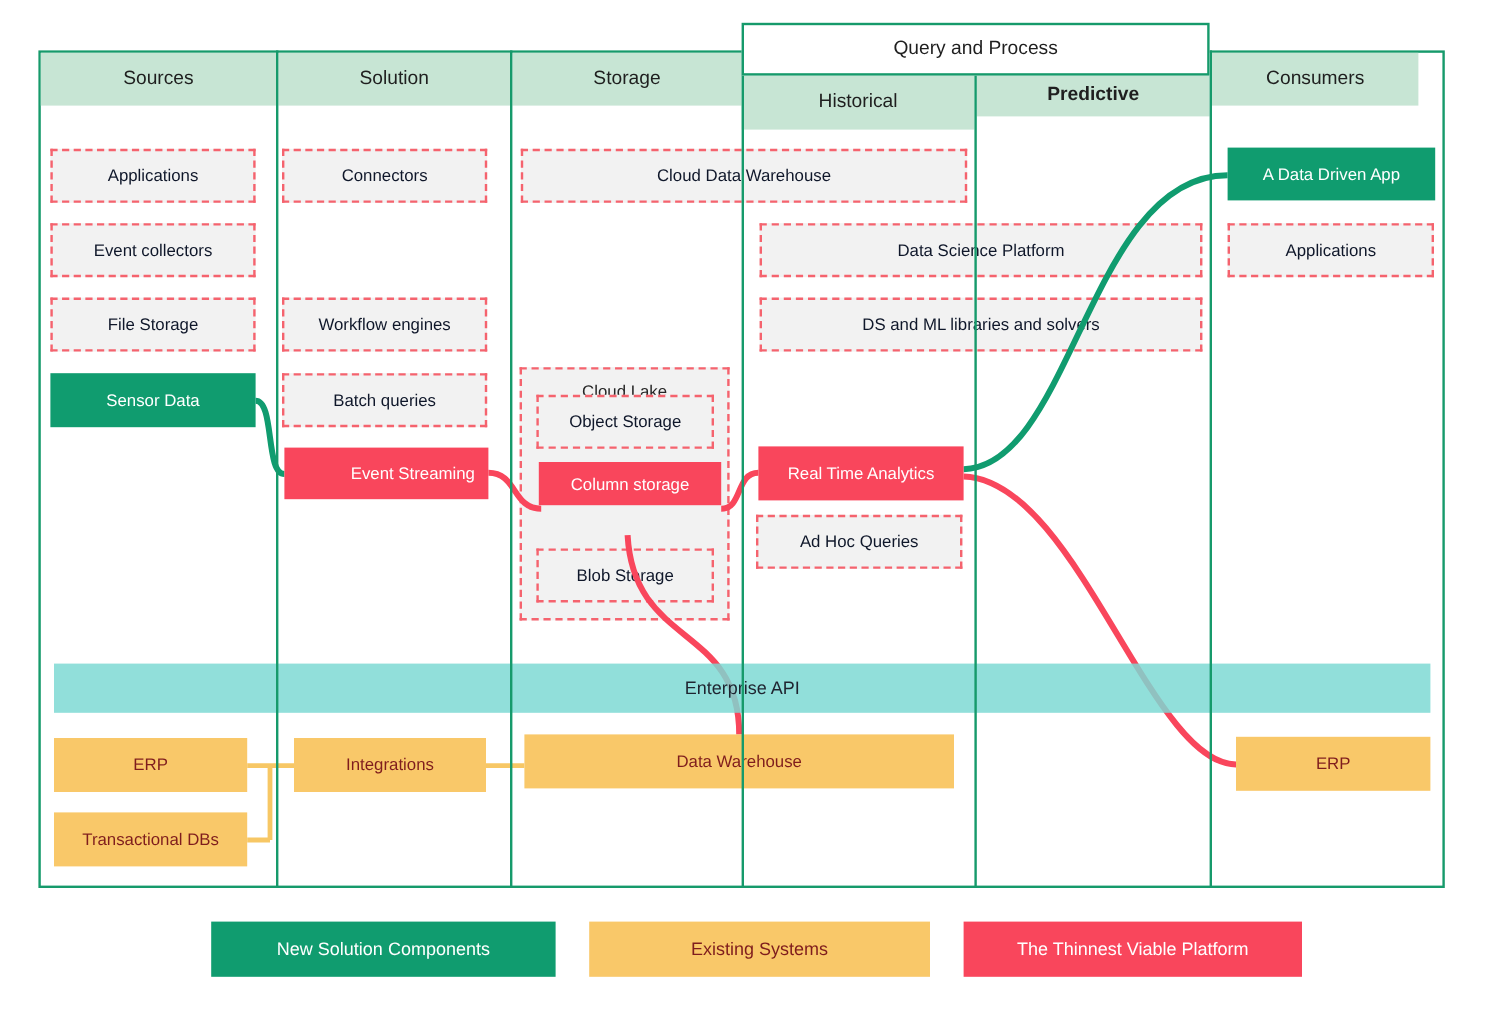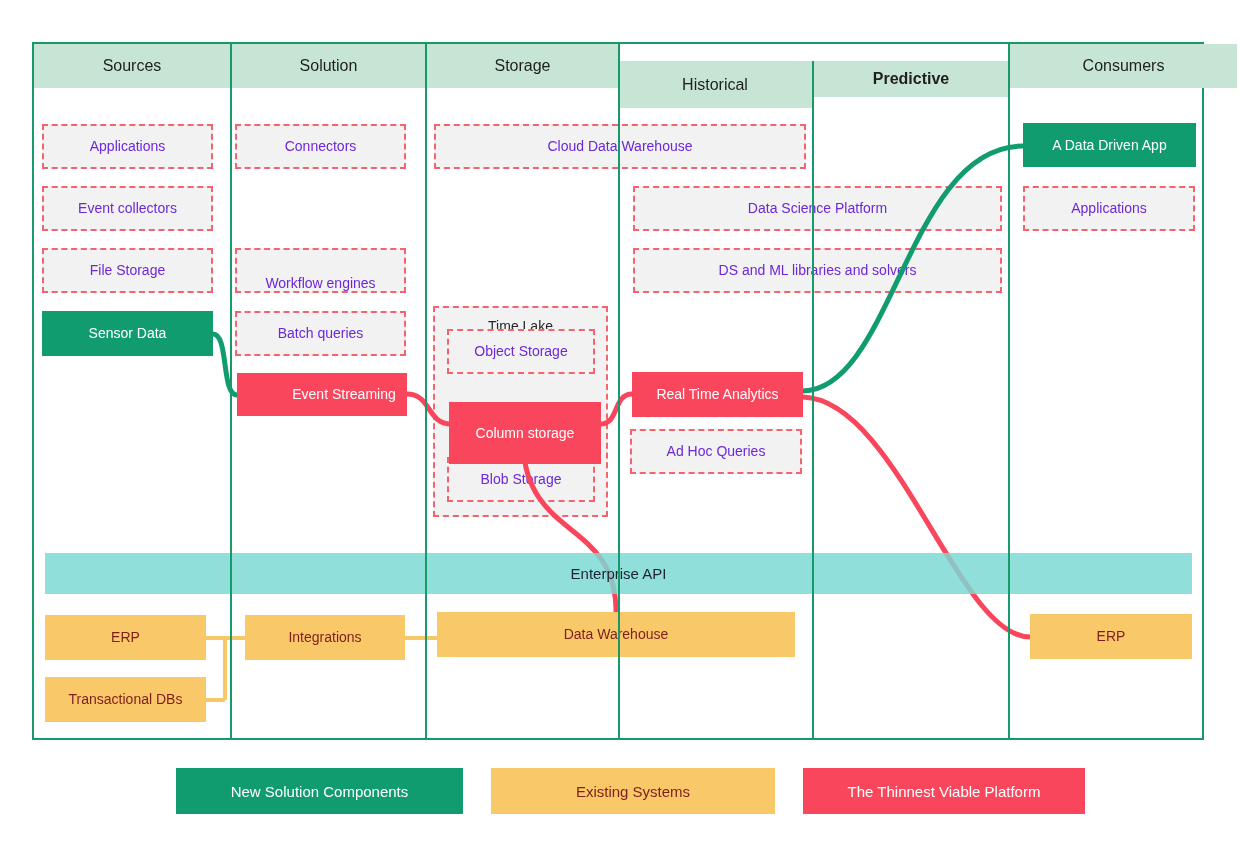--- a/index.html
+++ b/index.html
@@ -13,21 +13,21 @@
   #frame{left:32px;top:42px;width:1172px;height:698px;border:2px solid #169a6b;z-index:1;background:transparent;}
   .vline{width:2px;background:#169a6b;z-index:6;}
   
   .hdr{background:#c7e5d4;display:flex;align-items:center;justify-content:center;
        font-size:16px;color:#1f1f1f;z-index:2;}
   
   #qp-box{background:#ffffff;border:2px solid #169a6b;display:flex;align-items:center;justify-content:center;
           font-size:16px;color:#1f1f1f;z-index:7;}
   
   .node{display:flex;align-items:center;justify-content:center;font-size:14px;text-align:center;line-height:1.15;}
-  .dashed{background:#f2f2f2;border:2px dashed #f5636e;color:#6d28d9;z-index:2;}
+  .dashed{background:#f2f2f2;border:2px dashed #f5636e;color:#0f172a;z-index:2;}
   .green{background:#109c6f;color:#ffffff;z-index:5;}
   .red{background:#f9465c;color:#ffffff;z-index:5;}
   .yellow{background:#f9c869;color:#7f1d1d;z-index:5;}
   .group{background:#f2f2f2;border:2px dashed #f5636e;z-index:2;}
   .group-label{position:absolute;left:0;right:0;top:10px;text-align:center;font-size:14px;color:#262626;}
   #curves{position:absolute;left:0;top:0;width:1240px;height:846px;z-index:3;pointer-events:none;}
   #api-bar{background:rgba(124,217,211,0.84);display:flex;align-items:center;justify-content:center;
            font-size:15px;color:#1f2430;z-index:4;}
   #api-bar span{position:relative;z-index:7;}
   .legend{display:flex;align-items:center;justify-content:center;font-size:15px;z-index:2;}
@@ -52,61 +52,64 @@
     </div>
   <div class="abs hdr" style="left:427px;top:44px;width:191px;height:44px;">
       <span>Storage</span>
     </div>
   <div class="abs hdr" style="left:618px;top:61px;width:194px;height:47px;">
       <span>Historical</span>
     </div>
   <div class="abs hdr" style="left:814px;top:61px;width:194px;height:36px;font-weight:bold;">
       <span>Predictive</span>
     </div>
-  <div class="abs hdr" style="left:1010px;top:44px;width:227px;height:44px;">
+  <div class="abs hdr" style="left:1010px;top:44px;width:172px;height:44px;">
       <span>Consumers</span>
     </div>
 
+  <div class="abs" id="qp-box" style="left:618px;top:19px;width:390px;height:44px;">
+      <span>Query and Process</span>
+    </div>
 
   <div class="abs node dashed" style="left:42px;top:124px;width:171px;height:45px;">
       <span>Applications</span>
     </div>
   <div class="abs node dashed" style="left:42px;top:186px;width:171px;height:45px;">
       <span>Event collectors</span>
     </div>
   <div class="abs node dashed" style="left:42px;top:248px;width:171px;height:45px;">
       <span>File Storage</span>
     </div>
   <div class="abs node green" style="left:42px;top:311px;width:171px;height:45px;">
       <span>Sensor Data</span>
     </div>
 
   <div class="abs node dashed" style="left:235px;top:124px;width:171px;height:45px;">
       <span>Connectors</span>
     </div>
-  <div class="abs node dashed" style="left:235px;top:248px;width:171px;height:45px;align-items:flex-end;">
+  <div class="abs node dashed" style="left:235px;top:248px;width:171px;height:45px;">
       <span>Workflow engines</span>
     </div>
   <div class="abs node dashed" style="left:235px;top:311px;width:171px;height:45px;">
       <span>Batch queries</span>
     </div>
   <div class="abs node red" style="left:237px;top:373px;width:170px;height:43px;padding-left:44px;">
       <span>Event Streaming</span>
     </div>
 
   <div class="abs node dashed" style="left:434px;top:124px;width:372px;height:45px;">
       <span>Cloud Data Warehouse</span>
     </div>
   <div class="abs group" style="left:433px;top:306px;width:175px;height:211px;">
-    <div class="group-label">Time Lake</div>
+    <div class="group-label">Cloud Lake</div>
   </div>
   <div class="abs node dashed" style="left:447px;top:329px;width:148px;height:45px;">
       <span>Object Storage</span>
     </div>
-  <div class="abs node red" style="left:449px;top:402px;width:152px;height:62px;">
+  <div class="abs node red" style="left:449px;top:385px;width:152px;height:36px;">
       <span>Column storage</span>
     </div>
   <div class="abs node dashed" style="left:447px;top:457px;width:148px;height:45px;">
       <span>Blob Storage</span>
     </div>
 
   <div class="abs node dashed" style="left:633px;top:186px;width:369px;height:45px;">
       <span>Data Science Platform</span>
     </div>
   <div class="abs node dashed" style="left:633px;top:248px;width:369px;height:45px;">

